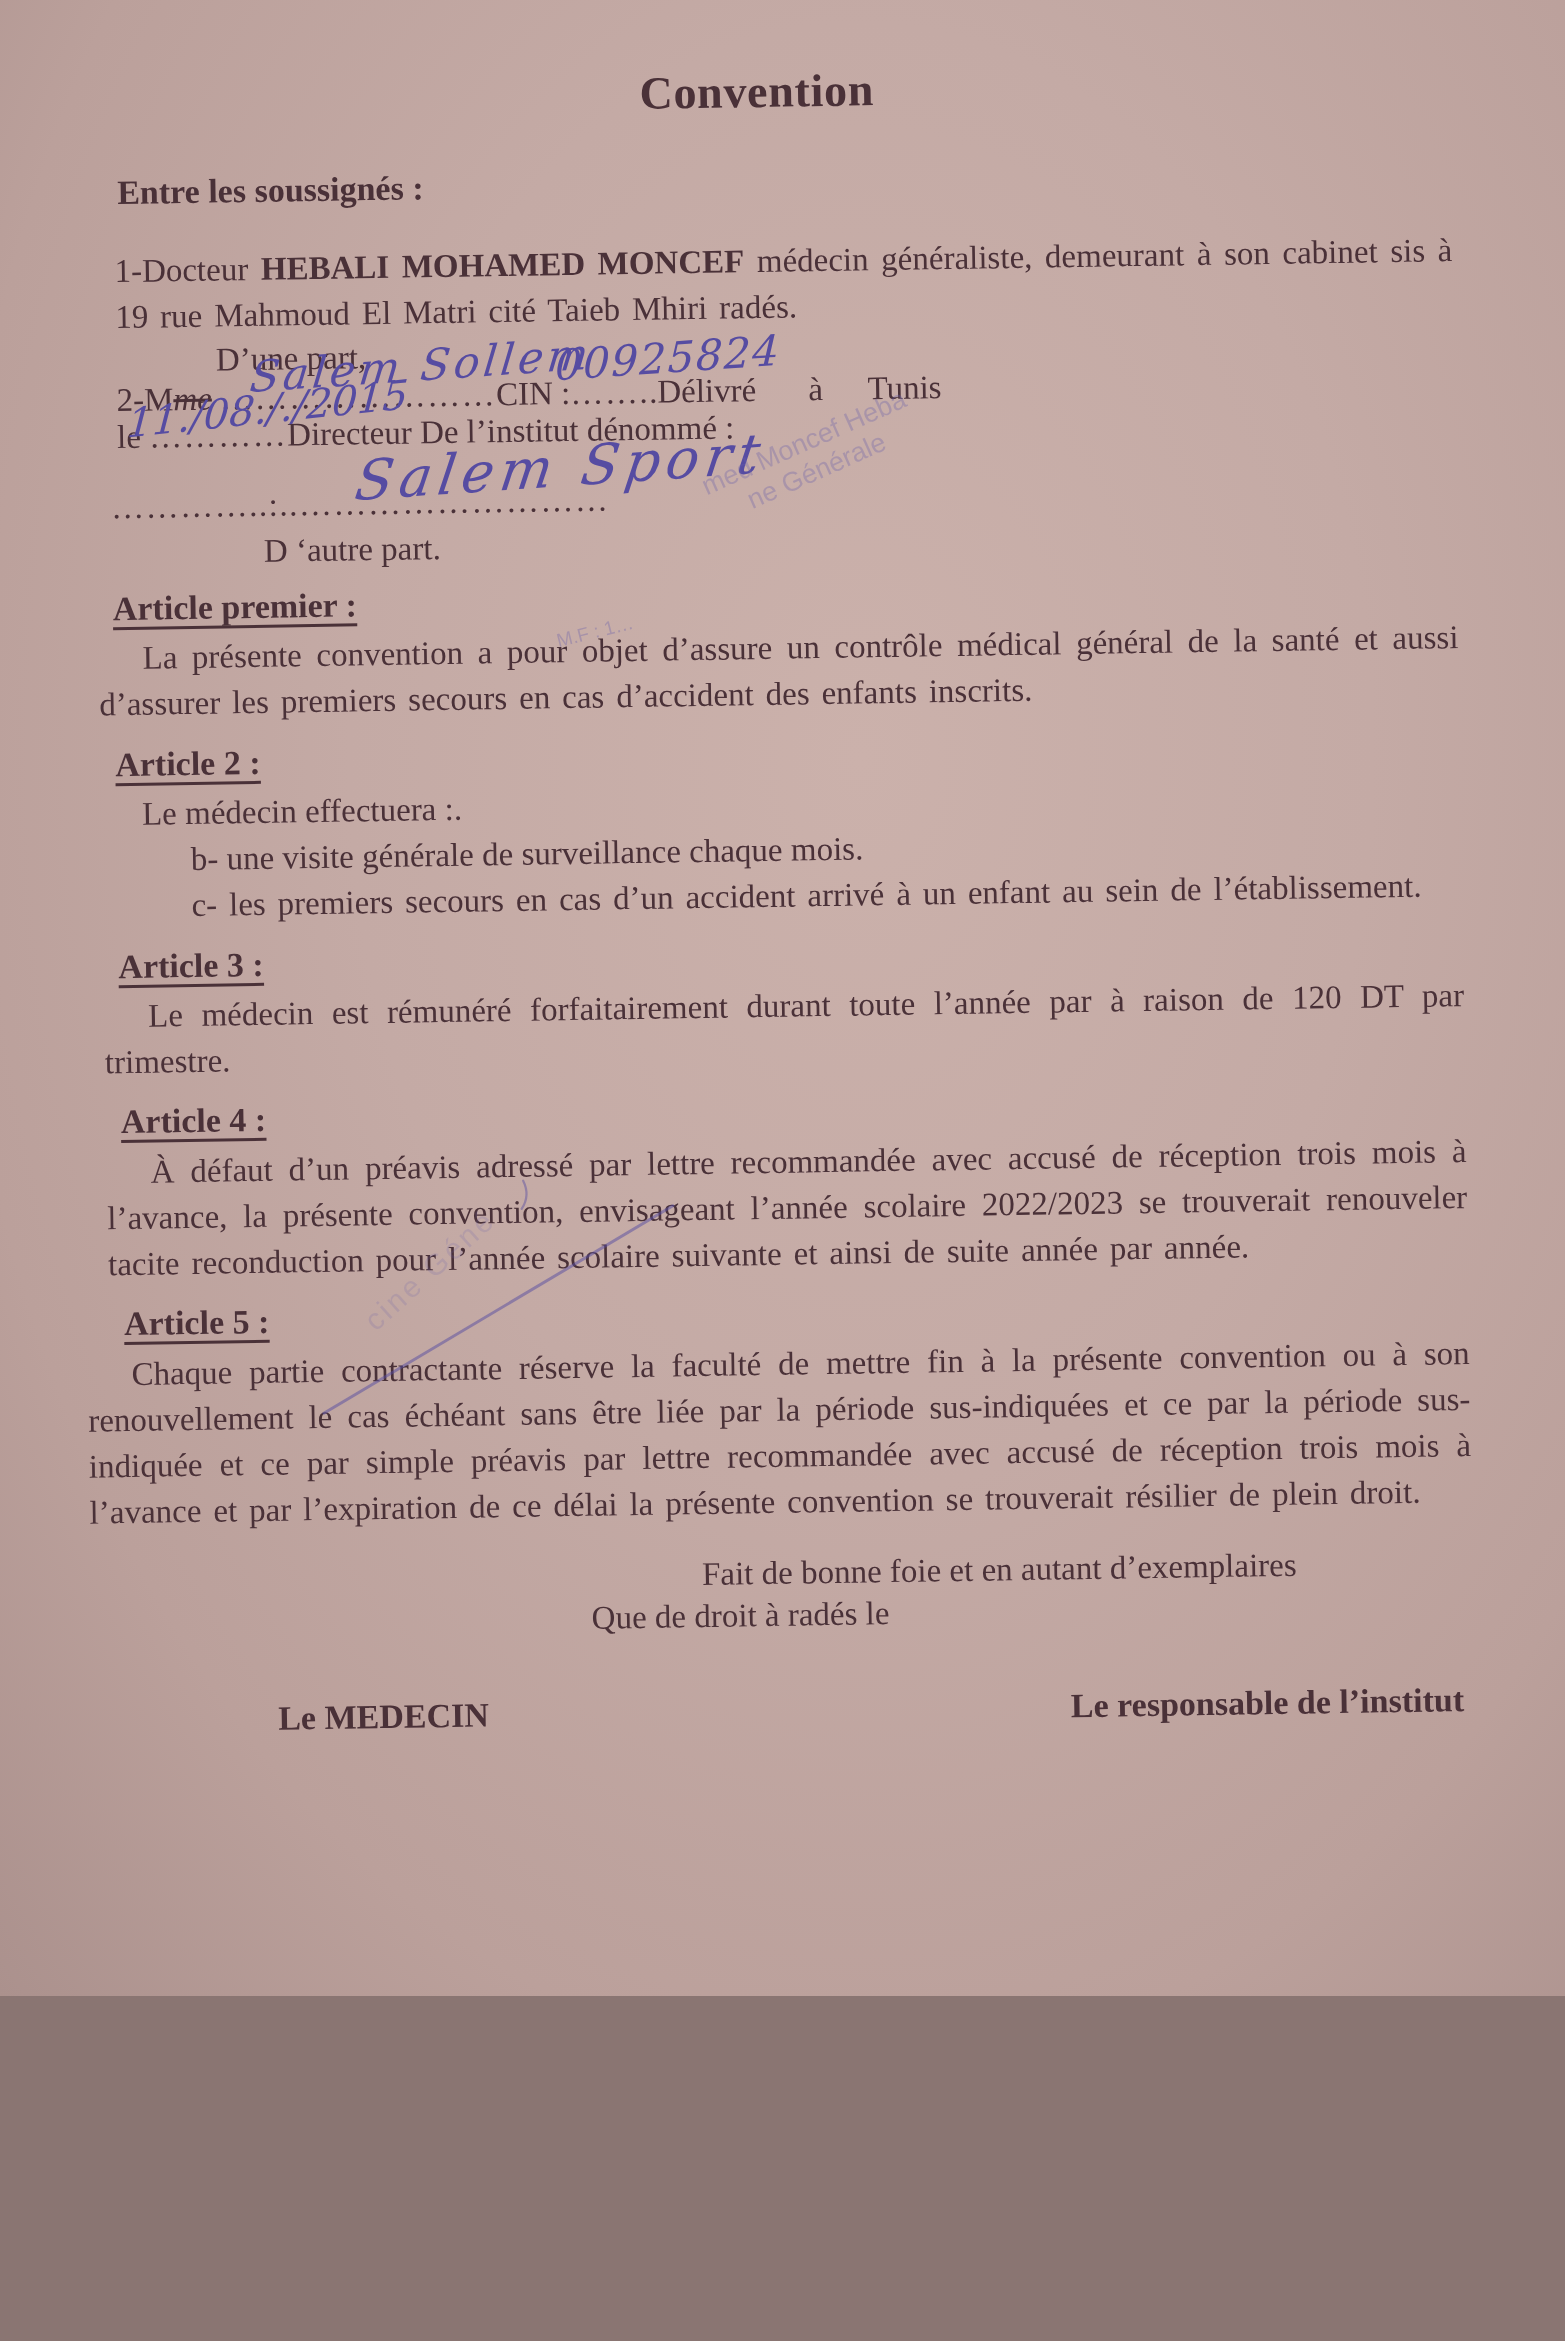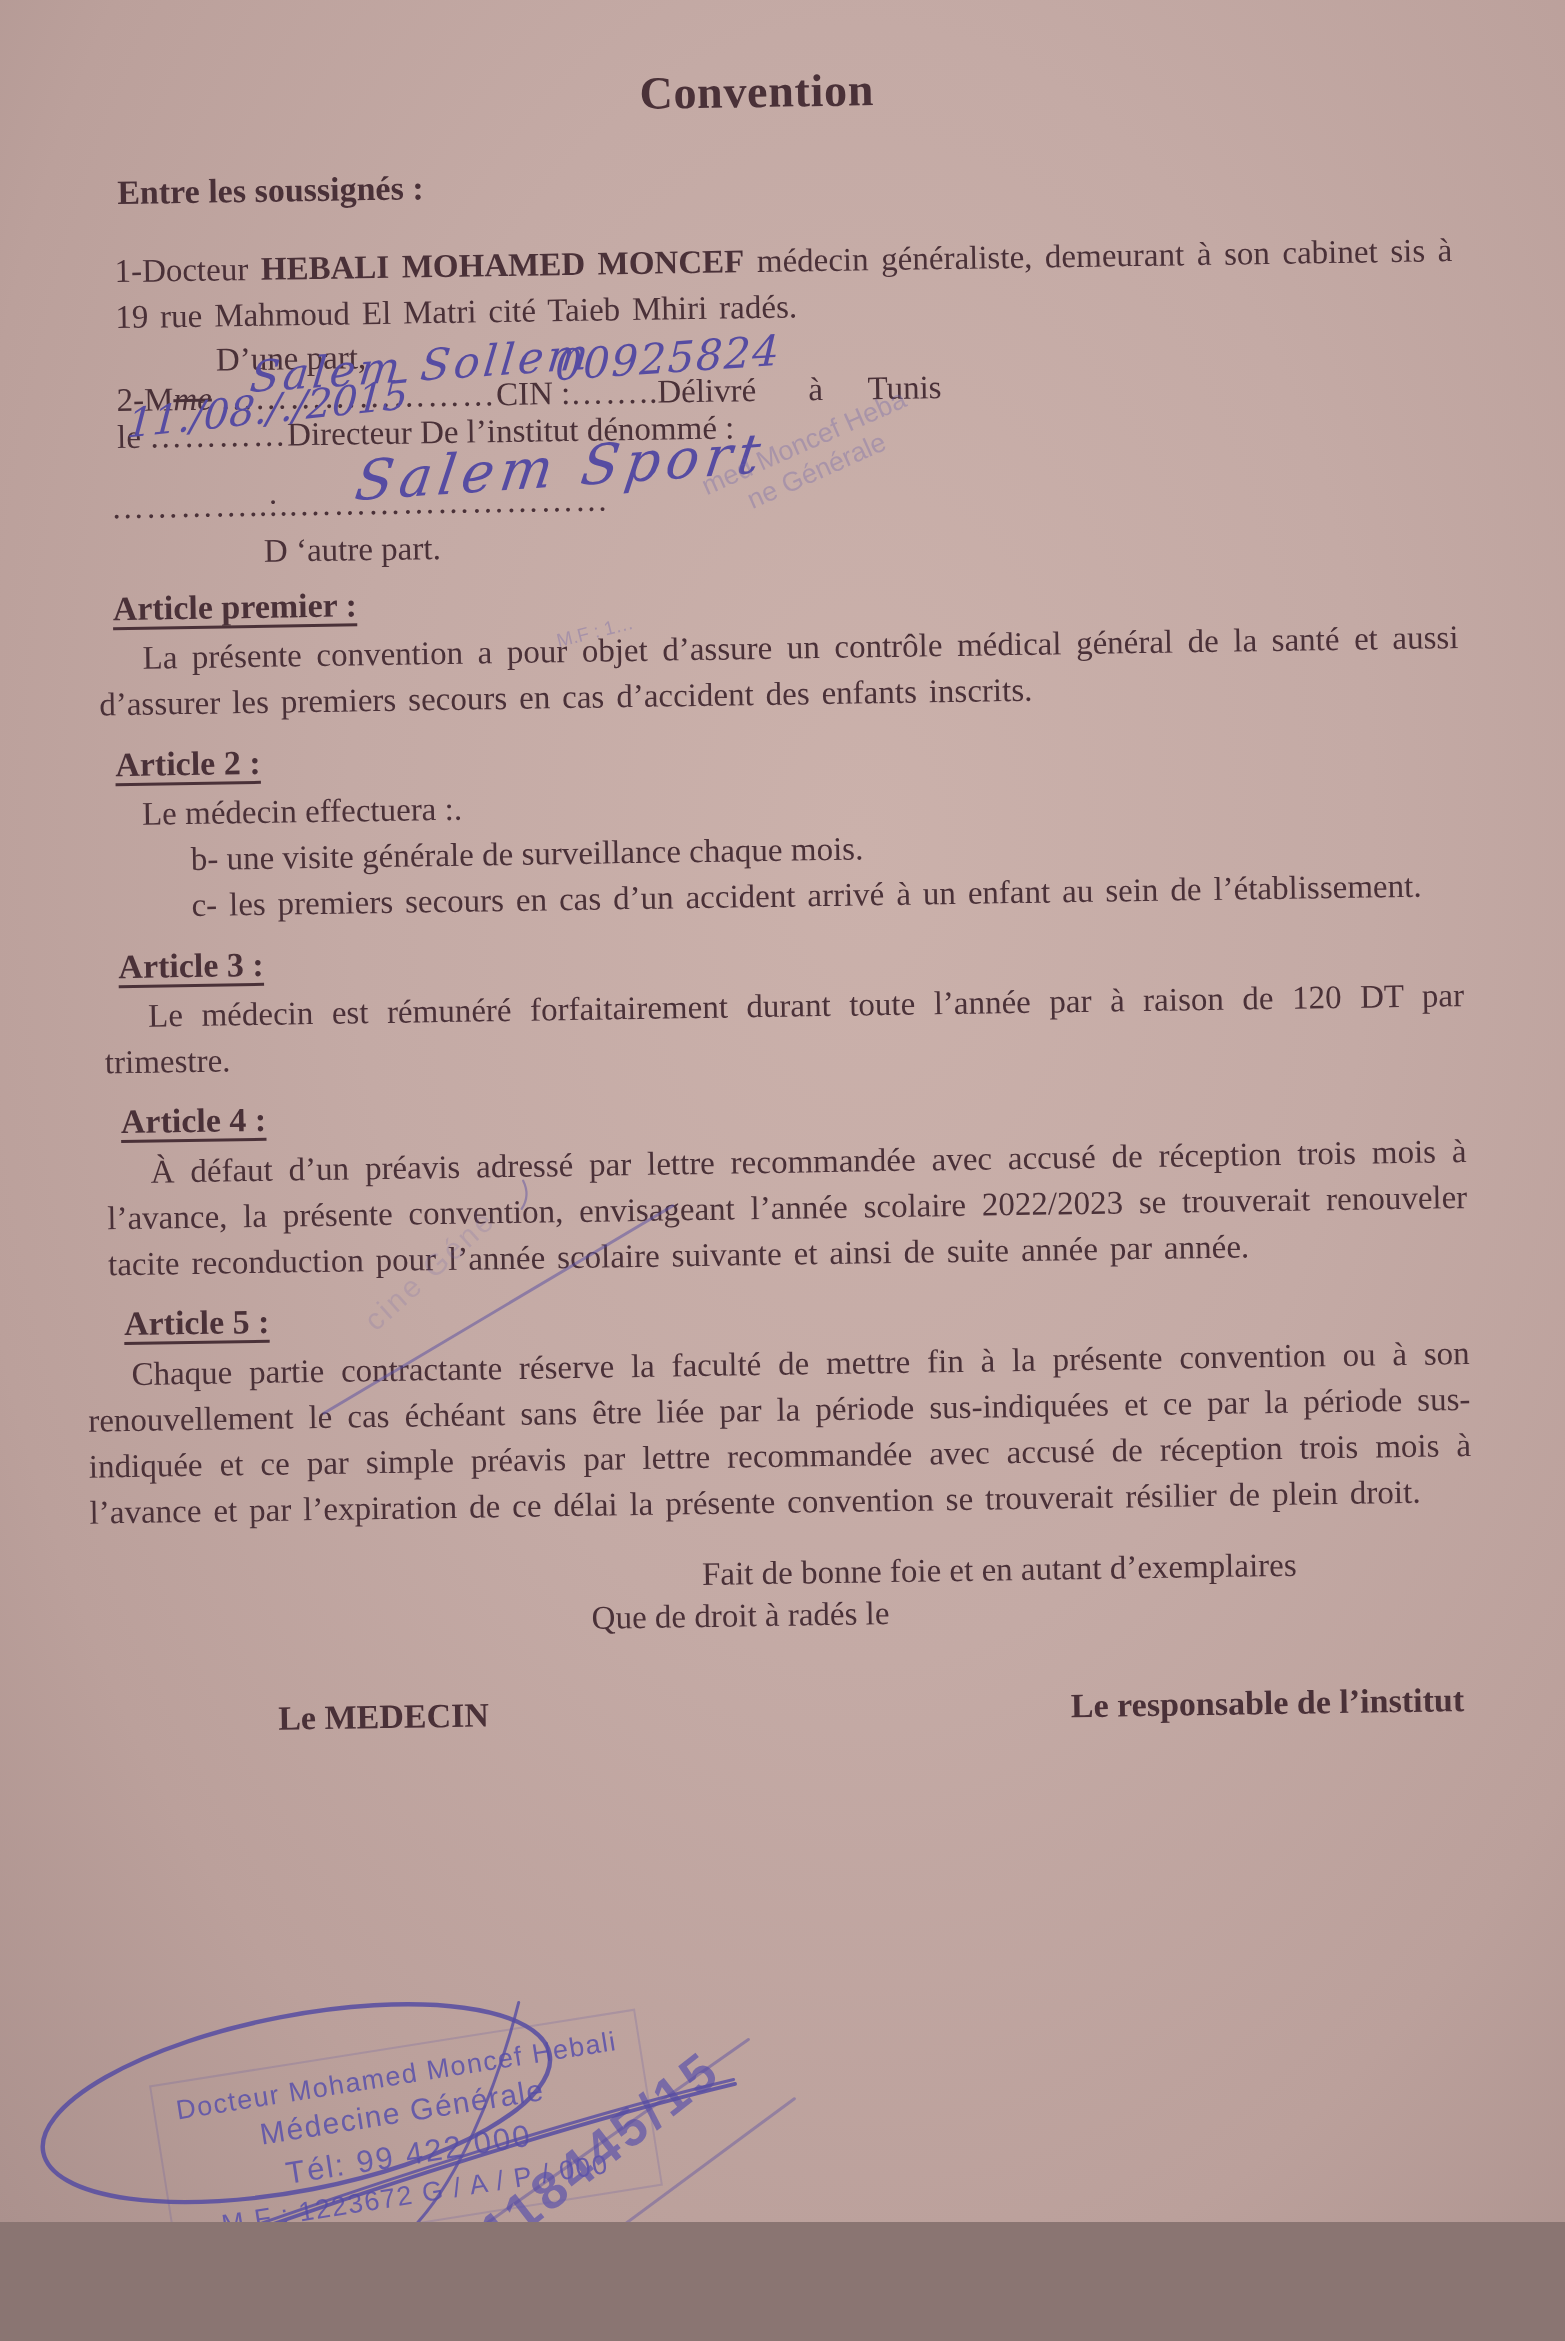--- a/index.html
+++ b/index.html
@@ -1,17 +1,17 @@
 <!DOCTYPE html>
 <html style="font-size:12px"><head>
 <meta charset="utf-8">
 <style>
   html,body { margin:0; padding:0; background:#8a7572; }
   .page {
-    position:relative; width:1565px; height:2222px; overflow:hidden;
+    position:relative; width:1565px; height:1996px; overflow:hidden;
     background: radial-gradient(ellipse at 55% 38%, #cbb1ab 0%, #c4aaa5 42%, #bba09b 75%, #ab918d 100%);
     font-family:"Liberation Serif", serif; color:#4a3138;
   }
   .content { position:absolute; left:63px; top:44px; width:1386px;
     transform:rotate(-0.9deg); transform-origin:50% 0; }
   .title { font-size:46px; font-weight:bold; text-align:center; letter-spacing:0.7px;
     margin:21px 0 46px 0; }
   .intro { font-weight:bold; font-size:34px; margin:0 0 36px 52px; }
   p, .line { font-size:33px; line-height:1.40; margin:0; }
   .just { text-align:justify; word-spacing:3.7px; }

